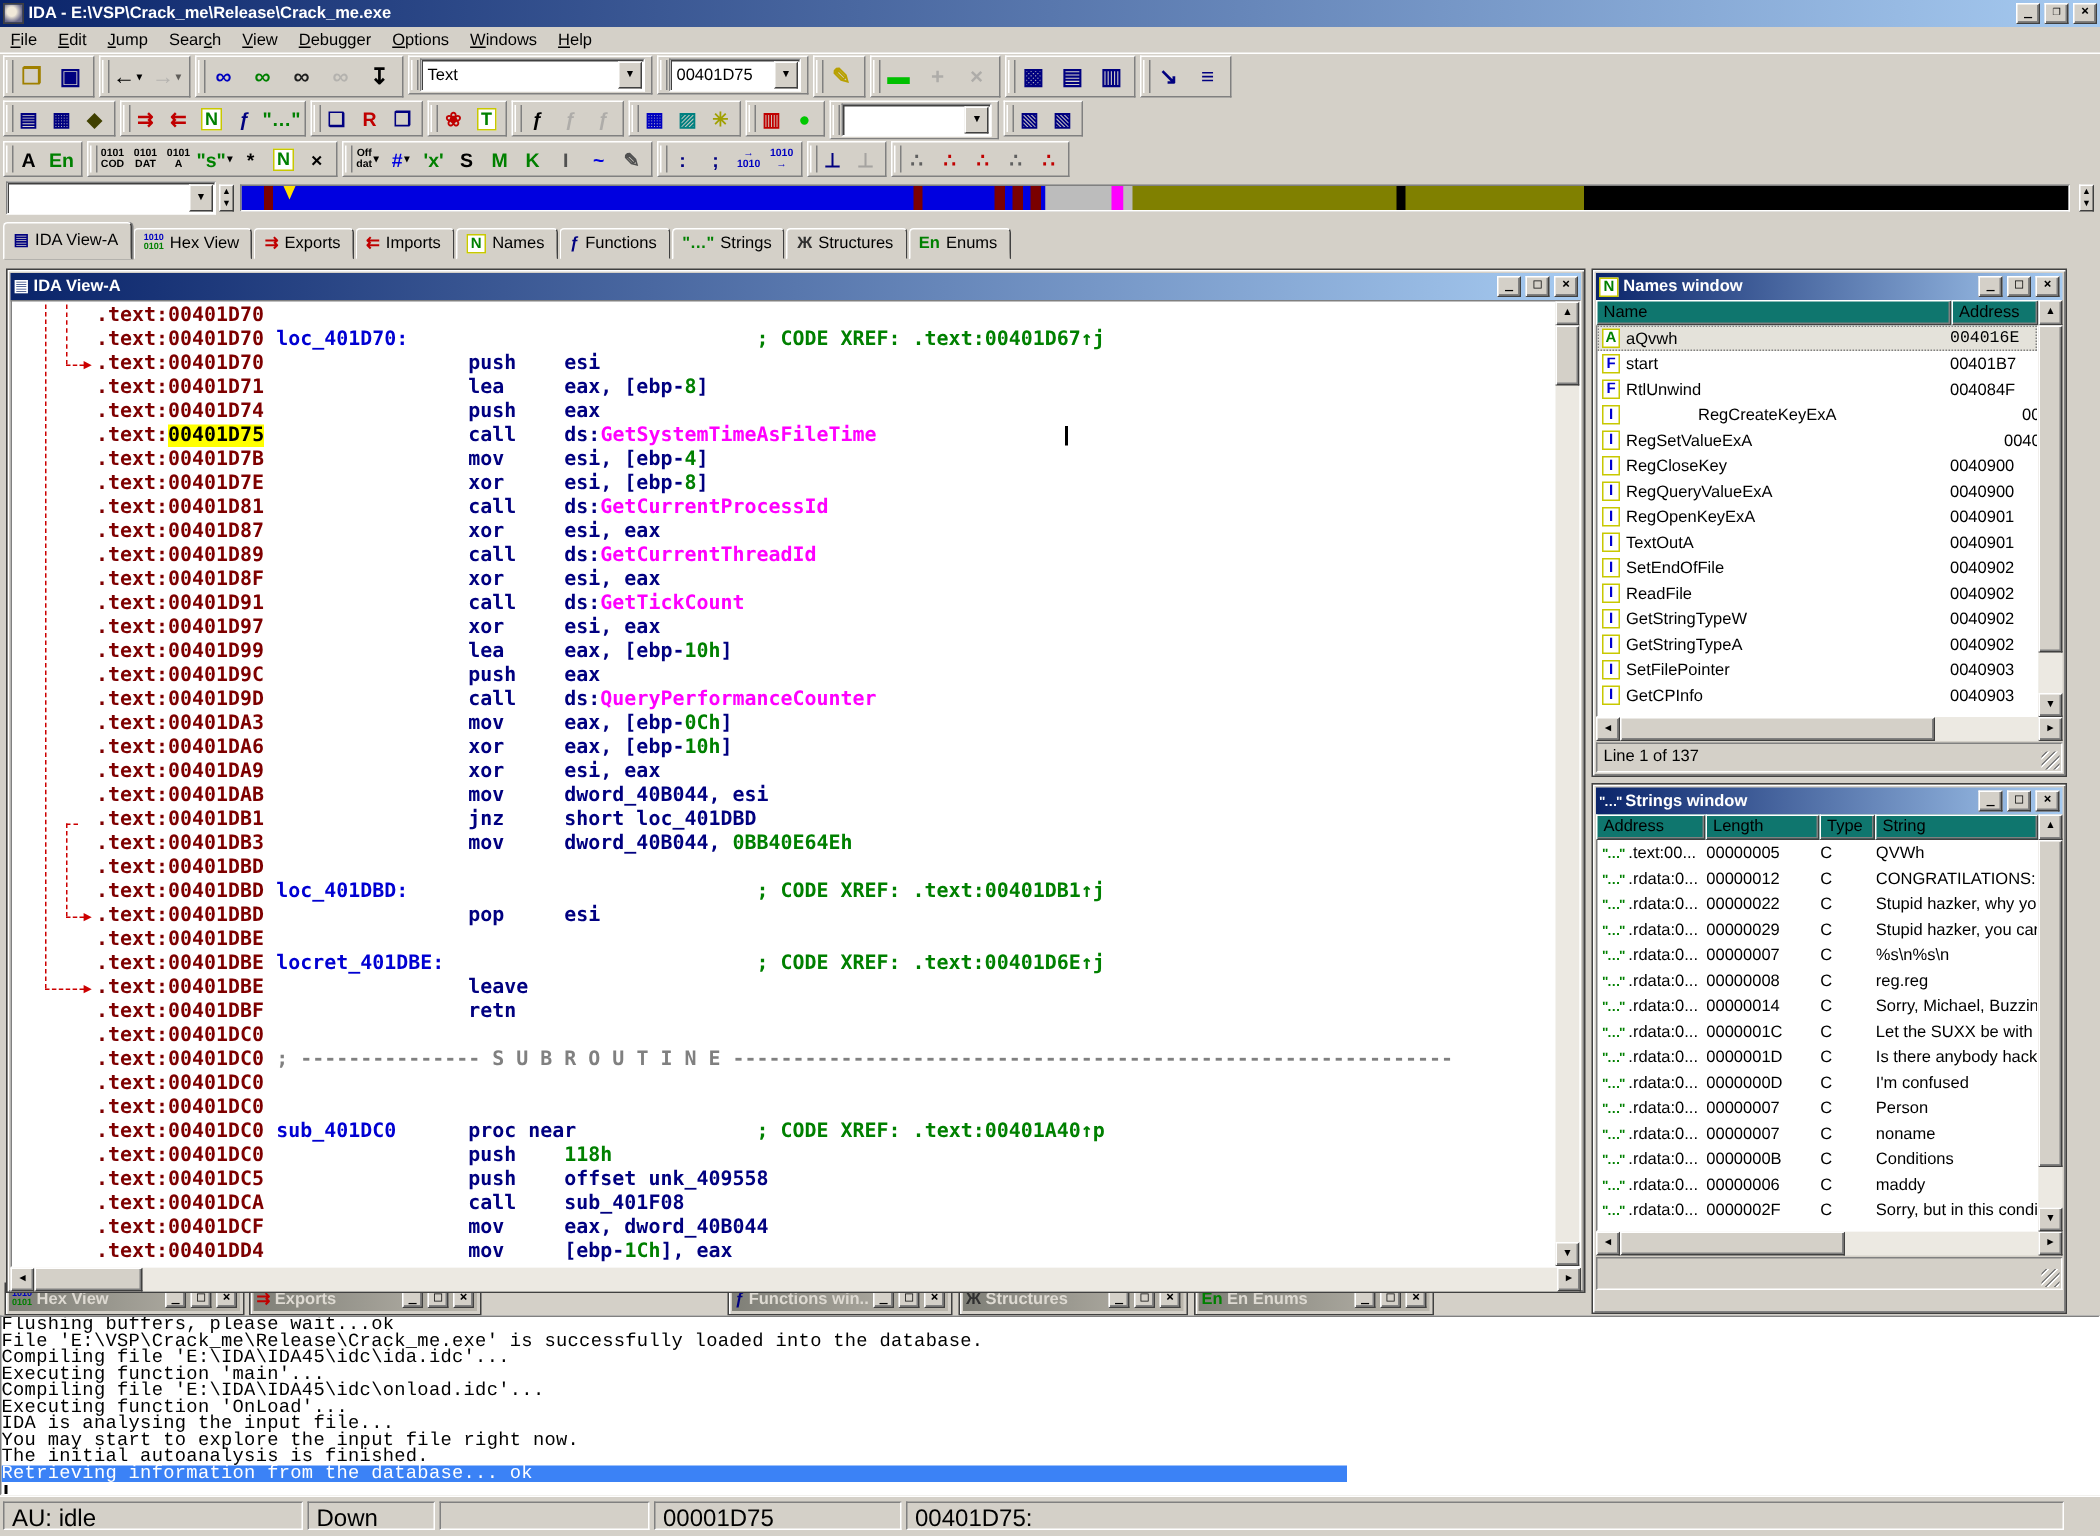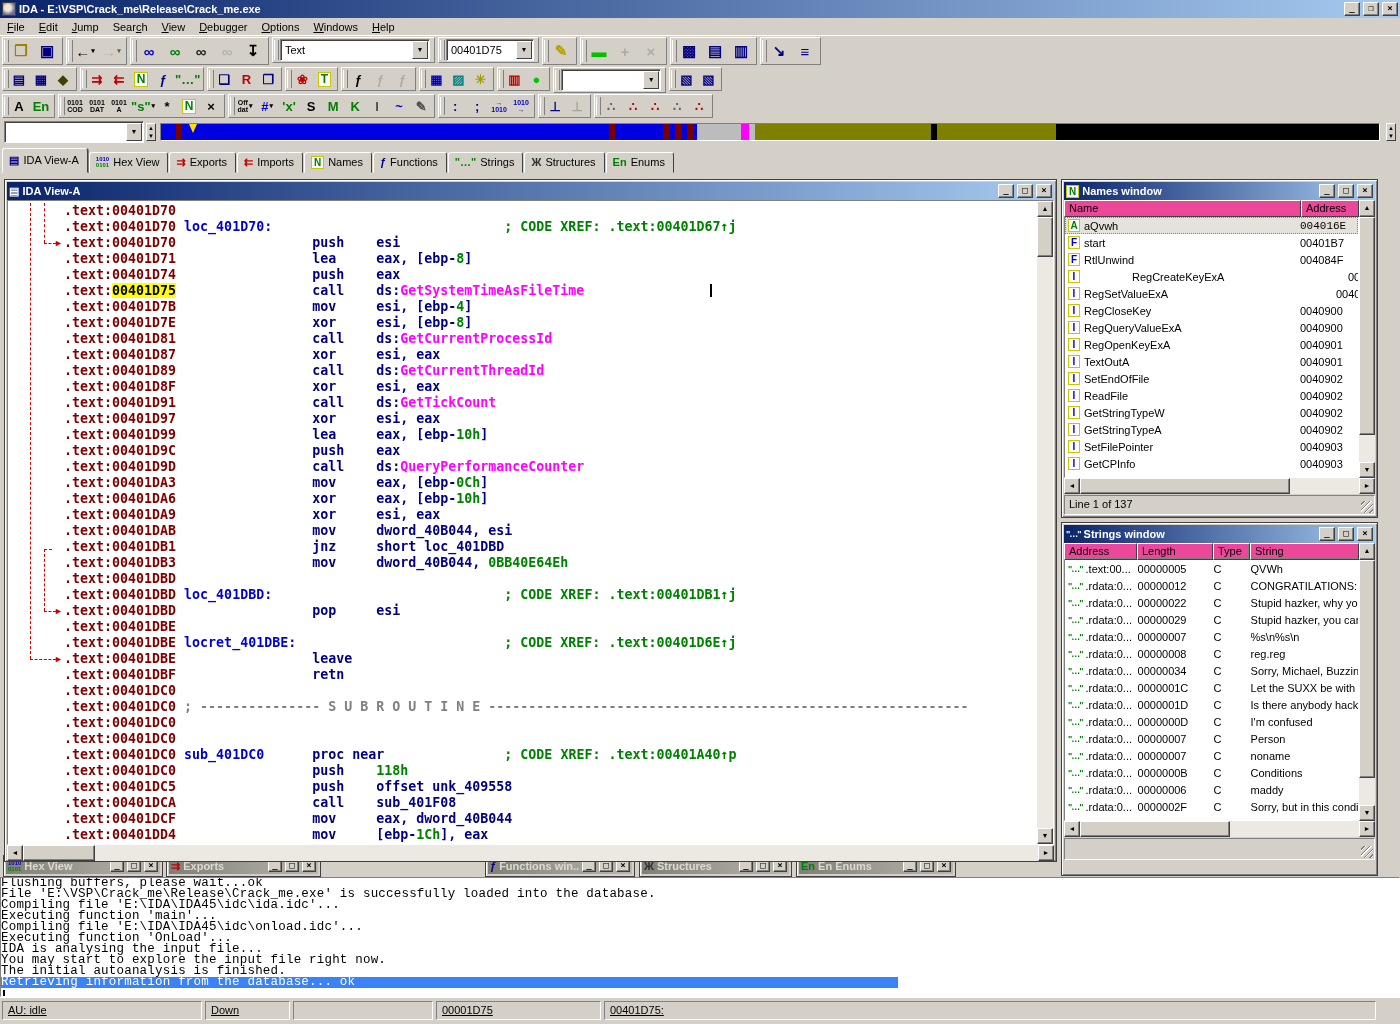--- a/index.html
+++ b/index.html
@@ -59,41 +59,41 @@
 .jharr { position:absolute; border-top:1px dashed #cc0000; height:0; }
 .jhead { position:absolute; color:#cc0000; font-size:9px; line-height:9px; }
 #caret { position:absolute; width:2px; height:13px; background:#000; }
 .vsb { position:absolute; right:0; top:0; bottom:0; width:16px; background:#ece9e2; }
 .hsb { height:16px; background:#ece9e2; display:flex; }
 .sbtn { width:16px; height:16px; background:#d4d0c8; border:1px solid; border-color:#ffffff #404040 #404040 #ffffff; box-shadow:inset -1px -1px 0 #808080; font-size:7px; text-align:center; line-height:14px; color:#000; flex:none; }
 .sthumb { background:#d4d0c8; border:1px solid; border-color:#ffffff #404040 #404040 #ffffff; box-shadow:inset -1px -1px 0 #808080; }
 
 
 .lhdr { display:flex; height:17px; font-size:11px; }
-.lhdr .hc { background:#ec4899; border:1px solid; border-color:#ffffff #404040 #404040 #ffffff; box-shadow:inset -1px -1px 0 #808080; padding:1px 4px; white-space:nowrap; overflow:hidden; }
+.lhdr .hc { background:#0f766e; border:1px solid; border-color:#ffffff #404040 #404040 #ffffff; box-shadow:inset -1px -1px 0 #808080; padding:1px 4px; white-space:nowrap; overflow:hidden; }
 .lrows { background:#ffffff; border:1px solid; border-color:#808080 #fff #fff #808080; border-top:none; overflow:hidden; position:relative; }
 .lrow { display:flex; height:17px; align-items:center; font-size:11px; white-space:nowrap; }
 .lrow.sel { background:#e4e2da; outline:1px dotted #808080; outline-offset:-1px; }
 .nicon { width:12px; height:13px; margin:0 4px 0 3px; border:1px solid #c8c800; background:#fff; font-size:10px; font-weight:bold; line-height:12px; text-align:center; flex:none; }
 .sicon { color:#008000; font-size:9px; font-weight:bold; margin:0 3px 0 3px; flex:none; letter-spacing:-1px; }
 .statusln { height:20px; background:#d4d0c8; border:1px solid; border-color:#808080 #fff #fff #808080; font-size:11px; padding:2px 4px; position:relative; margin-top:1px; }
 .gripc { position:absolute; right:1px; bottom:1px; width:12px; height:12px; background:repeating-linear-gradient(135deg, transparent 0 2px, #808080 2px 3px, #ffffff 3px 4px); }
 
 
 .minbar { position:absolute; height:22px; background:#d4d0c8; border:1px solid #404040; box-shadow:inset 1px 1px 0 #fff; padding:2px; z-index:1; }
 .minbar .titlebar { background:linear-gradient(90deg,#7f7f77,#bab6ac); color:#dedad2; height:16px; }
 .minbar .wbtn { width:14px; height:12px; line-height:9px; }
 
 
 #output { position:absolute; left:0; top:877px; width:1400px; height:120px; background:#ffffff; border:1px solid; border-color:#808080 #ffffff #ffffff #808080; overflow:hidden; font-family:"Liberation Mono","DejaVu Sans Mono",monospace; font-size:12.5px; letter-spacing:.2px; }
 #output .ol { height:11px; line-height:11px; white-space:pre; color:#000; }
 #output .ol.sel { background:#3b82f6; color:#ffffff; width:897px; }
 #outcaret { position:absolute; left:2px; width:2px; height:11px; background:#000; }
 #statusbar { position:absolute; left:0; top:997px; width:1400px; height:27px; background:#d4d0c8; border-top:1px solid #ffffff; display:flex; align-items:center; padding:2px 2px 4px 2px; gap:3px; }
-.scell { height:19px; border:1px solid; border-color:#808080 #ffffff #ffffff #808080; font-size:11px; padding:2px 5px; white-space:nowrap; overflow:hidden;text-decoration:underline; }
+.scell { height:19px; border:1px solid; border-color:#808080 #ffffff #ffffff #808080; font-size:16px; padding:2px 5px; white-space:nowrap; overflow:hidden; }
 </style>
 </head>
 <body>
 
 <div id="titlebar" class="titlebar">
   <span style="width:14px;height:14px;background:radial-gradient(circle at 40% 40%, #f0e8d8 30%, #6a6a8a 70%);border:1px solid #404040;flex:none;"></span>
   <span class="cap">IDA - E:\VSP\Crack_me\Release\Crack_me.exe</span>
   <span class="wbtn">_</span>
   <span class="wbtn">❐</span>
   <span class="wbtn">×</span>
@@ -730,21 +730,21 @@
           <div class="lrow">
             <span class="sicon">"…"</span>
             <span style="width: 52px; overflow: hidden; white-space: nowrap;">.rdata:0...</span>
             <span style="width: 76px; overflow: hidden; white-space: nowrap;">00000008</span>
             <span style="width: 37px; overflow: hidden; white-space: nowrap;">C</span>
             <span style="flex: 1 1 0%; overflow: hidden; white-space: nowrap;">reg.reg</span>
           </div>
           <div class="lrow">
             <span class="sicon">"…"</span>
             <span style="width: 52px; overflow: hidden; white-space: nowrap;">.rdata:0...</span>
-            <span style="width: 76px; overflow: hidden; white-space: nowrap;">00000034</span>
+            <span style="width: 76px; overflow: hidden; white-space: nowrap;">00000014</span>
             <span style="width: 37px; overflow: hidden; white-space: nowrap;">C</span>
             <span style="flex: 1 1 0%; overflow: hidden; white-space: nowrap;">Sorry, Michael, Buzzin</span>
           </div>
           <div class="lrow">
             <span class="sicon">"…"</span>
             <span style="width: 52px; overflow: hidden; white-space: nowrap;">.rdata:0...</span>
             <span style="width: 76px; overflow: hidden; white-space: nowrap;">0000001C</span>
             <span style="width: 37px; overflow: hidden; white-space: nowrap;">C</span>
             <span style="flex: 1 1 0%; overflow: hidden; white-space: nowrap;">Let the SUXX be with</span>
           </div>

